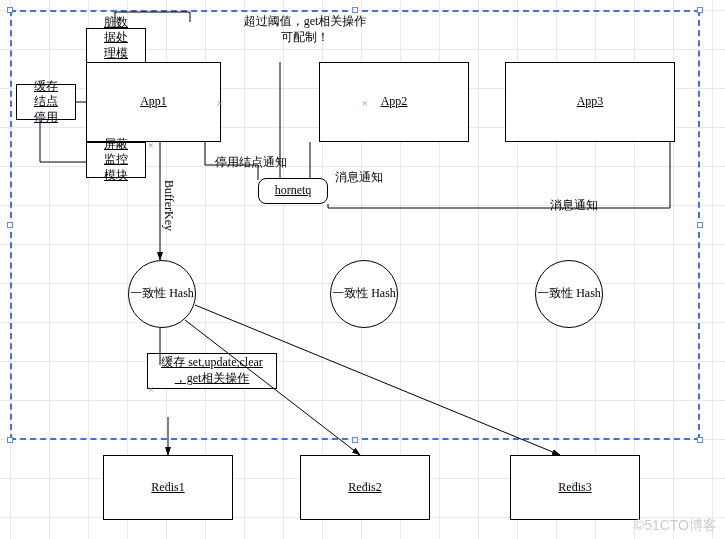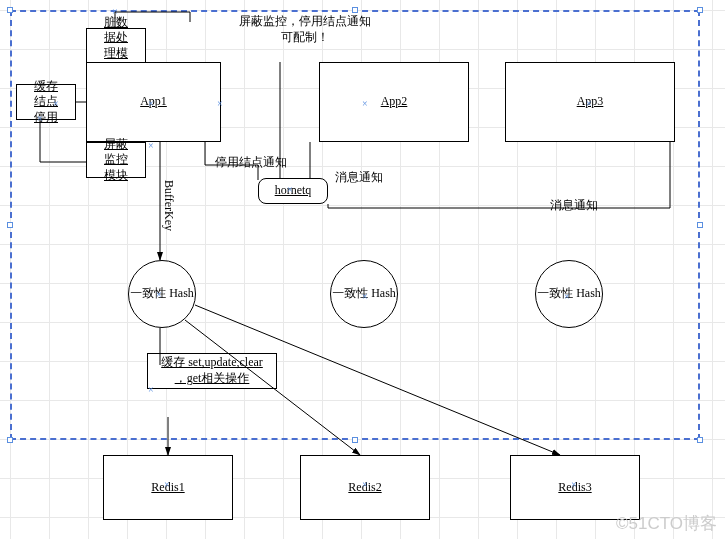--- a/index.html
+++ b/index.html
@@ -77,40 +77,40 @@
     color: #5a8fe0;
     font-size: 10px;
     transform: translate(-4px,-6px);
   }
   .watermark {
     position: absolute;
     right: 8px;
     bottom: 4px;
     color: #ccc;
     font-family: sans-serif;
-    font-size: 17px;
+    font-size: 14px;
   }
 </style>
 </head>
 <body>
 
 <div id="canvas">
 
   <div class="dashed-container" style="left:10px; top:10px; width:690px; height:430px;"></div>
 
   <div class="handle" style="left:10px;top:10px;"></div>
   <div class="handle" style="left:355px;top:10px;"></div>
   <div class="handle" style="left:700px;top:10px;"></div>
   <div class="handle" style="left:10px;top:225px;"></div>
   <div class="handle" style="left:700px;top:225px;"></div>
   <div class="handle" style="left:10px;top:440px;"></div>
   <div class="handle" style="left:355px;top:440px;"></div>
   <div class="handle" style="left:700px;top:440px;"></div>
 
-  <div class="label" style="left:220px; top:14px; width:170px;">屏蔽监控，停用结点通知
+  <div class="label" style="left:220px; top:14px; width:170px;">超过阈值，get相关操作
 可配制！</div>
 
   <div class="box" style="left:86px; top:28px; width:60px; height:36px;">脏数据处
 理模块</div>
 
   <div class="box" style="left:16px; top:84px; width:60px; height:36px;">缓存结点
 停用</div>
 
   <div class="box" style="left:86px; top:62px; width:135px; height:80px;text-align:right;">App1</div>
 

